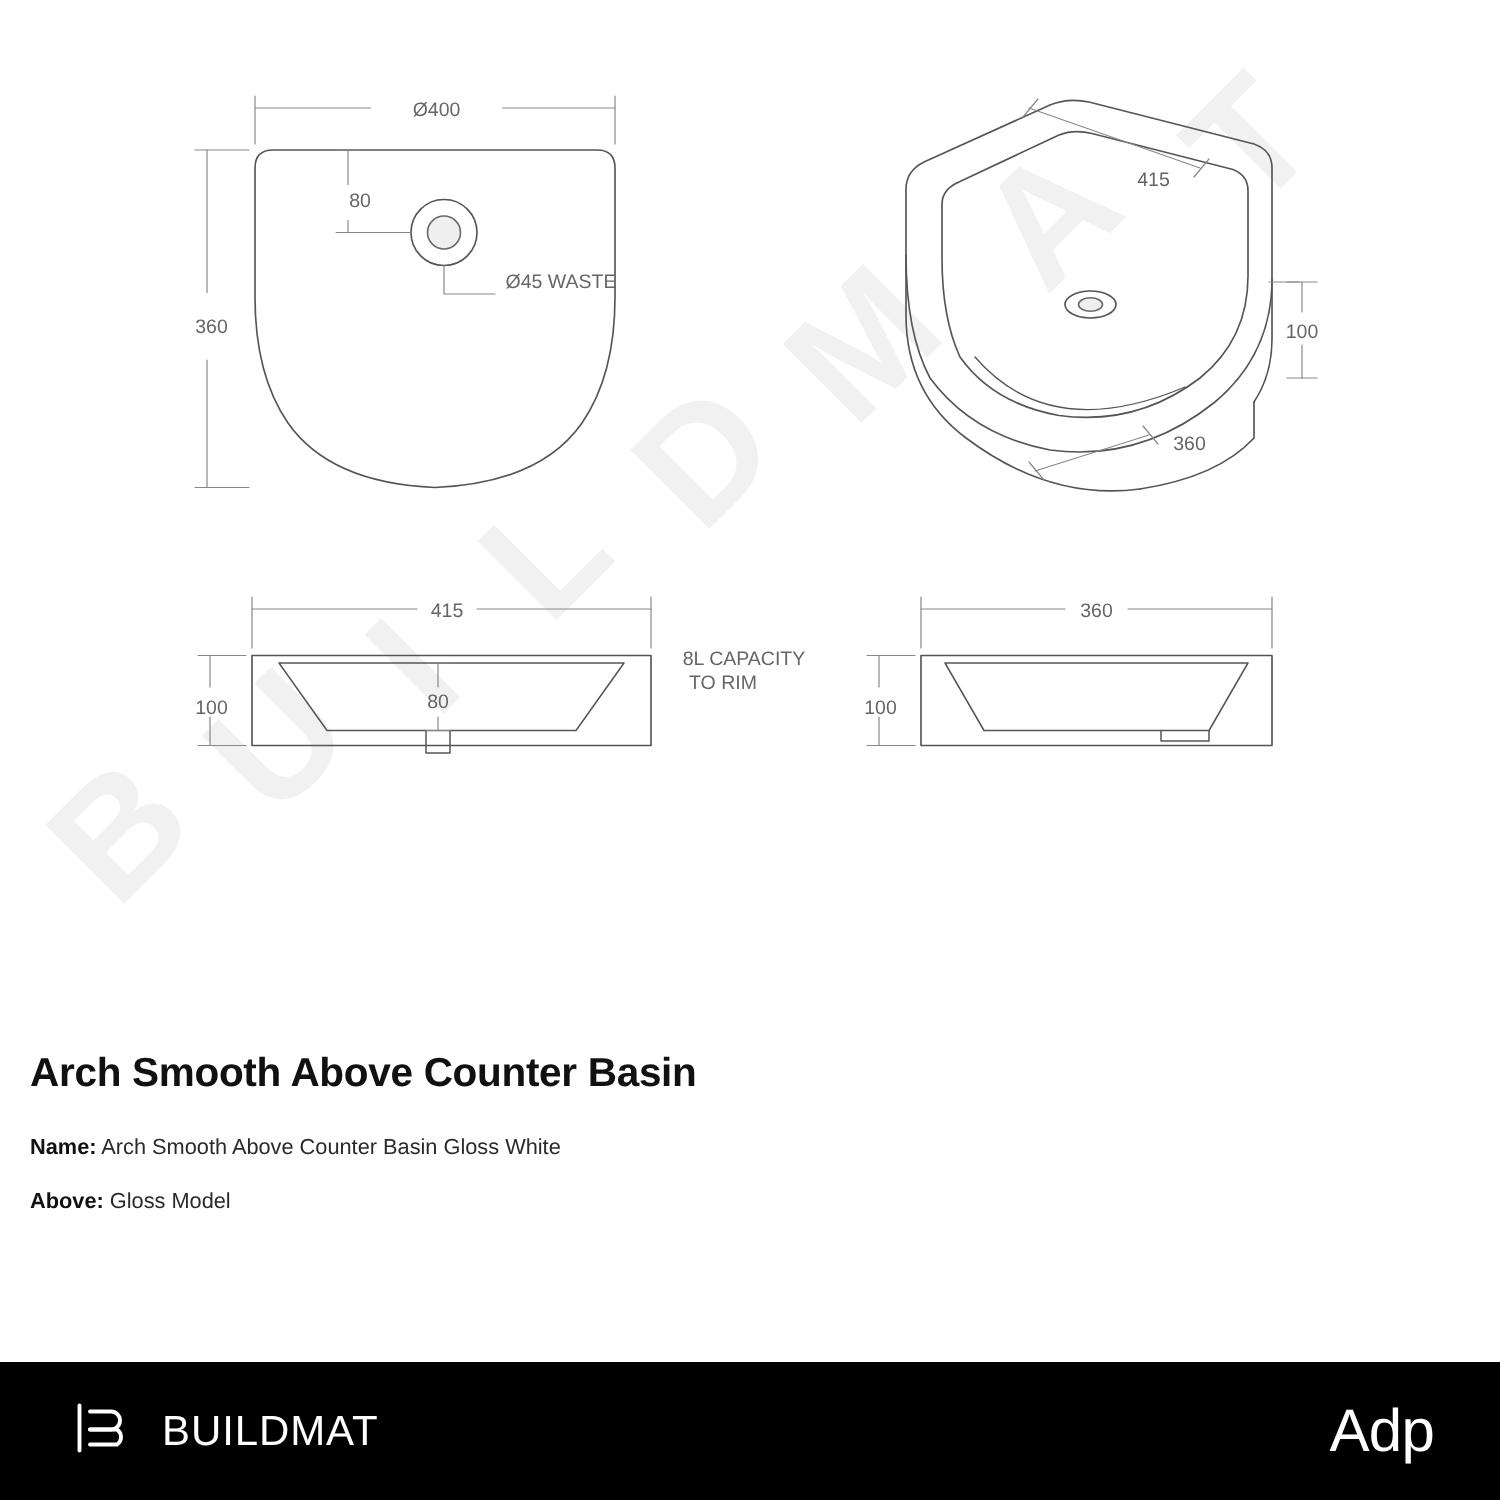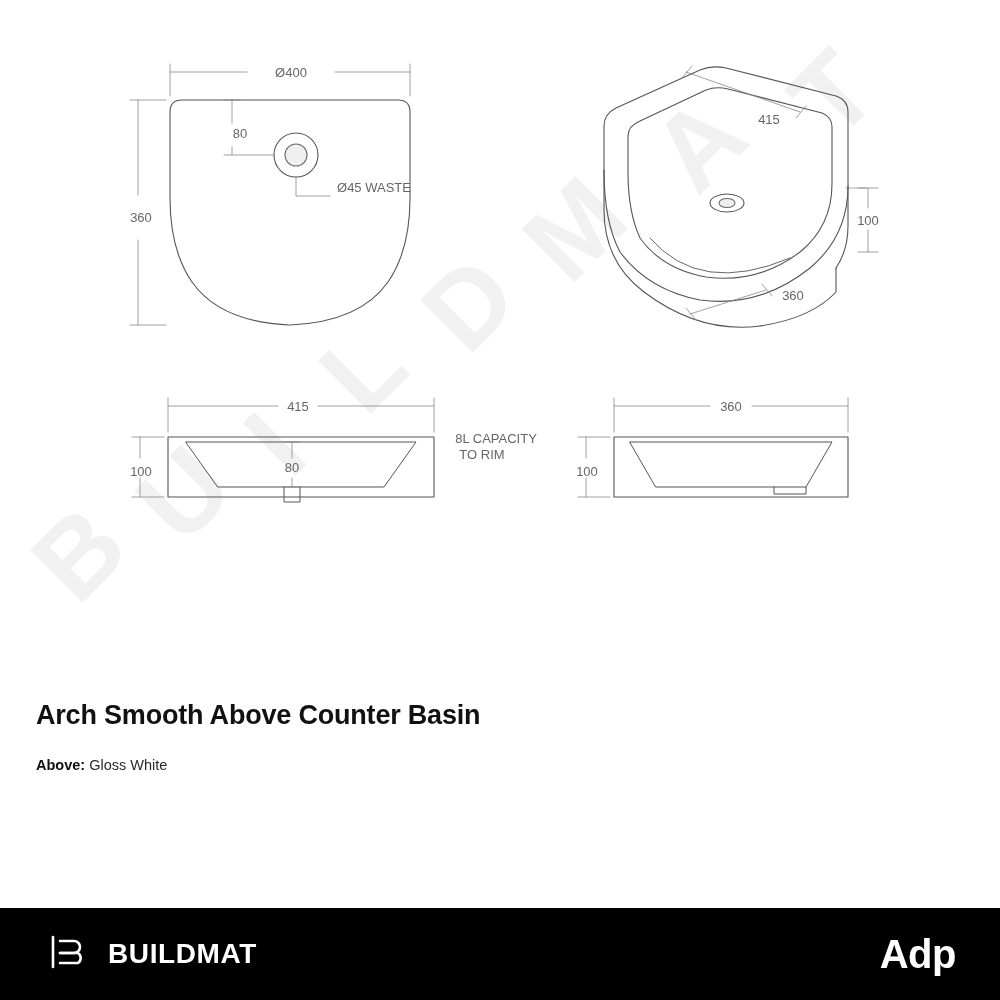--- a/index.html
+++ b/index.html
@@ -54,21 +54,21 @@
   }
   .drawing svg { display: block; }
 
   
   .info {
     position: absolute;
     left: 0;
     top: 670px;
     width: 1000px;
     z-index: 3;
-    padding: 0 36px;
+    padding: 0 20px;
     box-sizing: border-box;
   }
   .product-title {
     font-size: 27px;
     font-weight: 700;
     color: #111111;
     margin: 30px 0 26px 0;
     letter-spacing: -0.2px;
   }
   .spec-row {
@@ -100,35 +100,35 @@
     left: 48px;
     top: 0;
     height: 92px;
     display: flex;
     align-items: center;
     gap: 16px;
   }
   .bm-logo-text {
     color: #ffffff;
     font-size: 28px;
-    font-weight: 700;
+    font-weight: 400;
     letter-spacing: 0.6px;
   }
   .footer-right {
     position: absolute;
     right: 44px;
     top: 0;
     height: 92px;
     display: flex;
     align-items: center;
   }
   .adp-logo-text {
     color: #ffffff;
     font-size: 40px;
-    font-weight: 700;
+    font-weight: 400;
     letter-spacing: -0.5px;
   }
 </style>
 </head>
 <body>
 
 <div class="page">
 
   <div class="watermark">
     <div class="wm-letter" style="left:40px; top:500px;">B</div>
@@ -301,22 +301,26 @@
         <text x="731" y="411">360</text>
         <text x="587" y="476">100</text>
       </g>
     </svg>
   </div>
 
   <div class="info">
     <div class="product-title">Arch Smooth Above Counter Basin</div>
 
     <div class="spec-row">
+      <span class="spec-label">Name:</span>
+      <span class="spec-value">Arch Smooth Above Counter Basin Gloss White</span>
+    </div>
+    <div class="spec-row">
       <span class="spec-label">Above:</span>
-      <span class="spec-value">Gloss White</span>
+      <span class="spec-value">Gloss Model</span>
     </div>
   </div>
 
   <div class="footer">
     <div class="footer-left">
       <span>
         <svg width="44" height="40" viewBox="0 0 44 40" xmlns="http://www.w3.org/2000/svg">
           <g fill="none" stroke="#ffffff" stroke-width="2.6" stroke-linecap="round">
             <line x1="5" y1="5" x2="5" y2="35"></line>
             <path d="M12 9 H26 a6 6 0 0 1 0 12 H12"></path>

